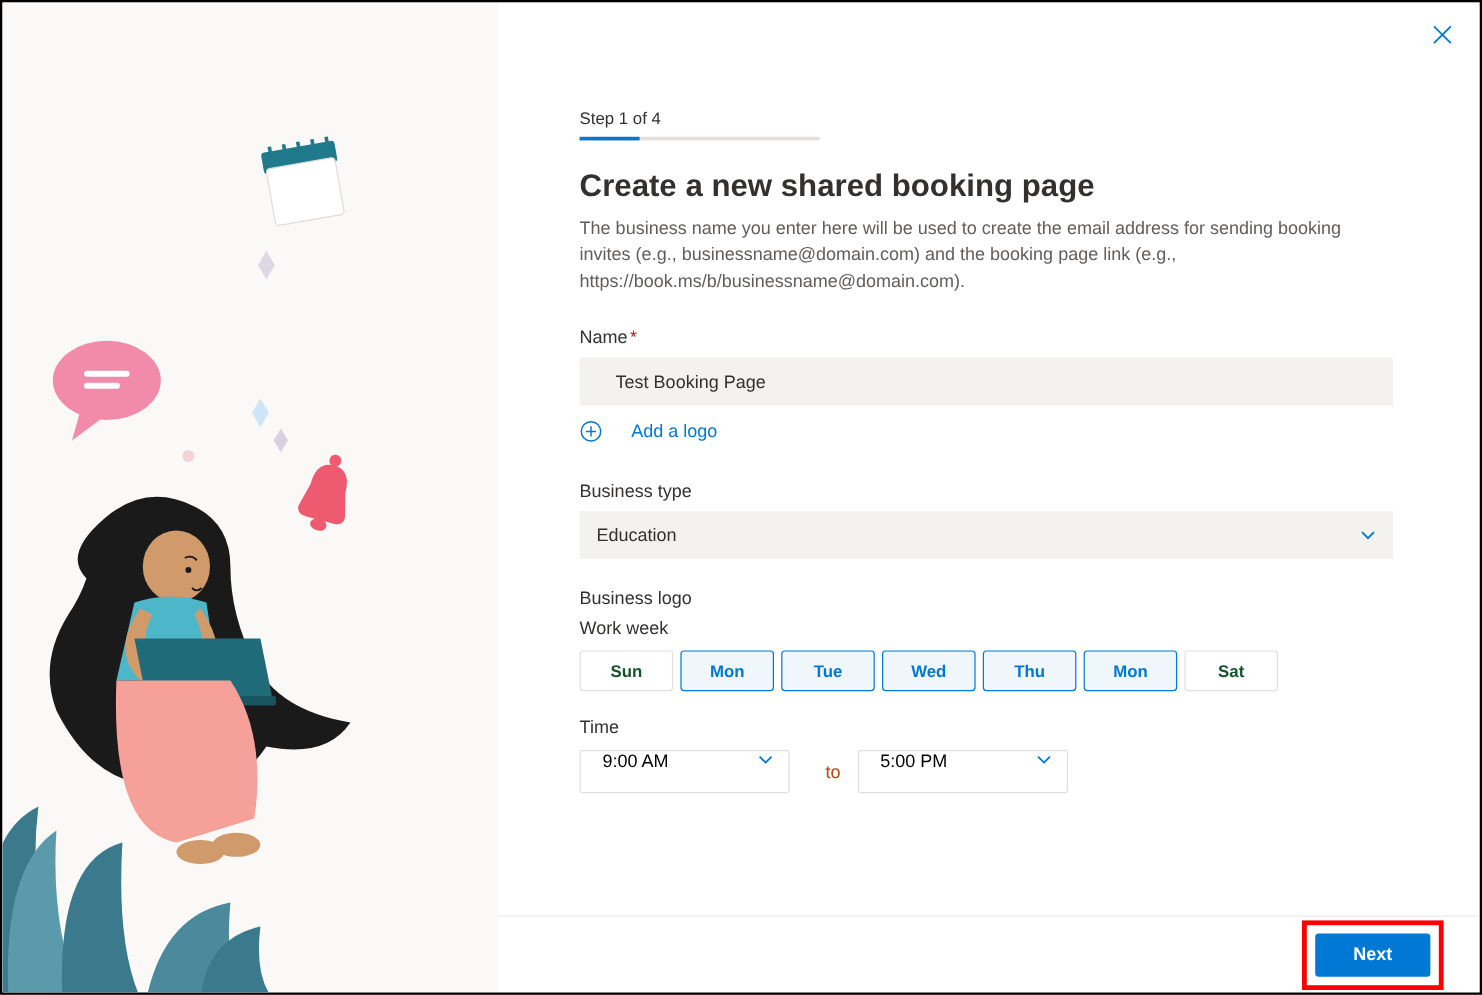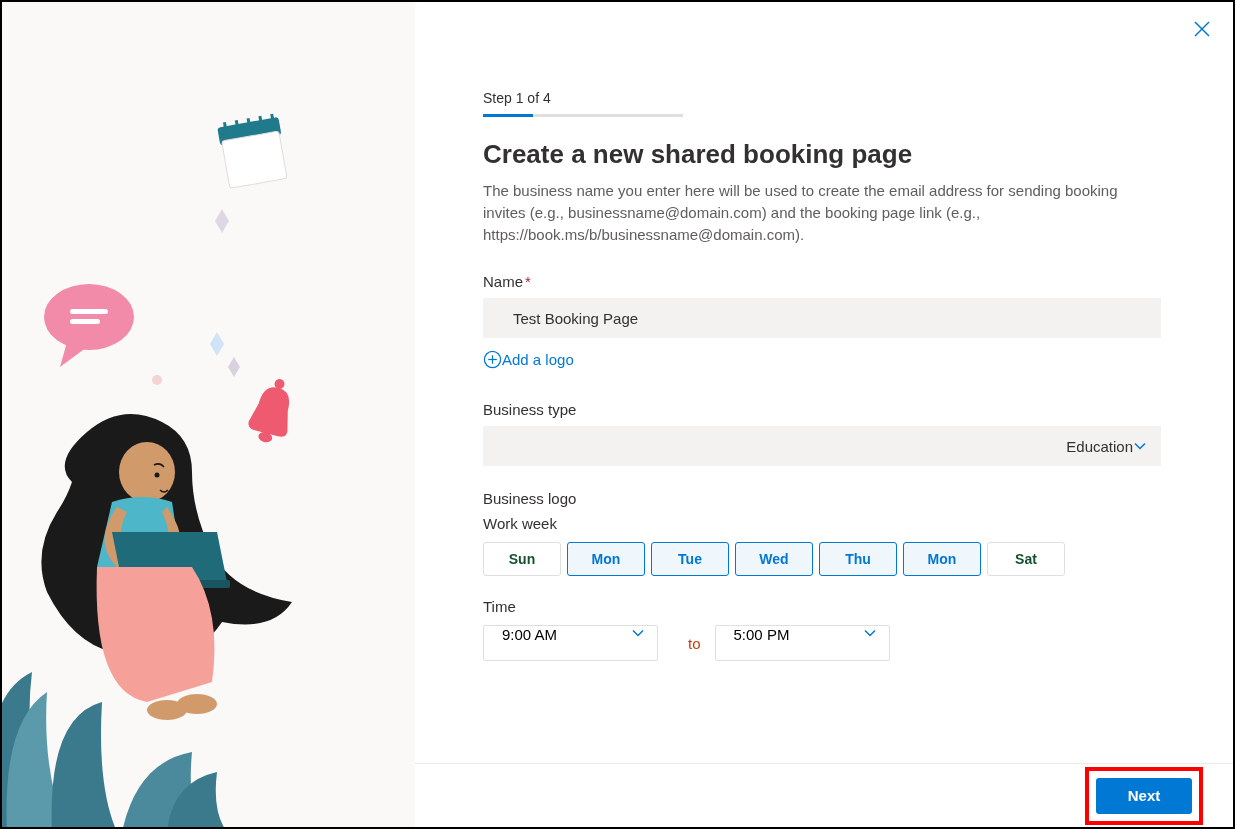--- a/index.html
+++ b/index.html
@@ -91,21 +91,21 @@
       padding: 0 30px;
       border: none;
       background: #f3f2f1;
       font-size: 15px;
       color: #323130;
       margin-bottom: 12px;
     }
     .add-logo {
       display: inline-flex;
       align-items: center;
-      gap: 0;
+      gap: 24px;
       color: #0078d4;
       font-size: 15px;
       cursor: pointer;
       margin-bottom: 24px;
     }
     .add-logo svg { width: 19px; height: 19px; }
     .select-wrap {
       position: relative;
       width: 100%;
       margin-bottom: 24px;
@@ -113,21 +113,21 @@
     .select-input {
       width: 100%;
       height: 40px;
       padding: 0 14px;
       border: none;
       background: #f3f2f1;
       font-size: 15px;
       color: #323130;
       display: flex;
       align-items: center;
-      justify-content: flex-end;
+      justify-content: space-between;
       cursor: pointer;
     }
     .chevron { color: #0078d4; }
     .sub-label {
       font-size: 15px;
       color: #323130;
       margin-bottom: 10px;
       font-weight: 400;
     }
     .days-row {

